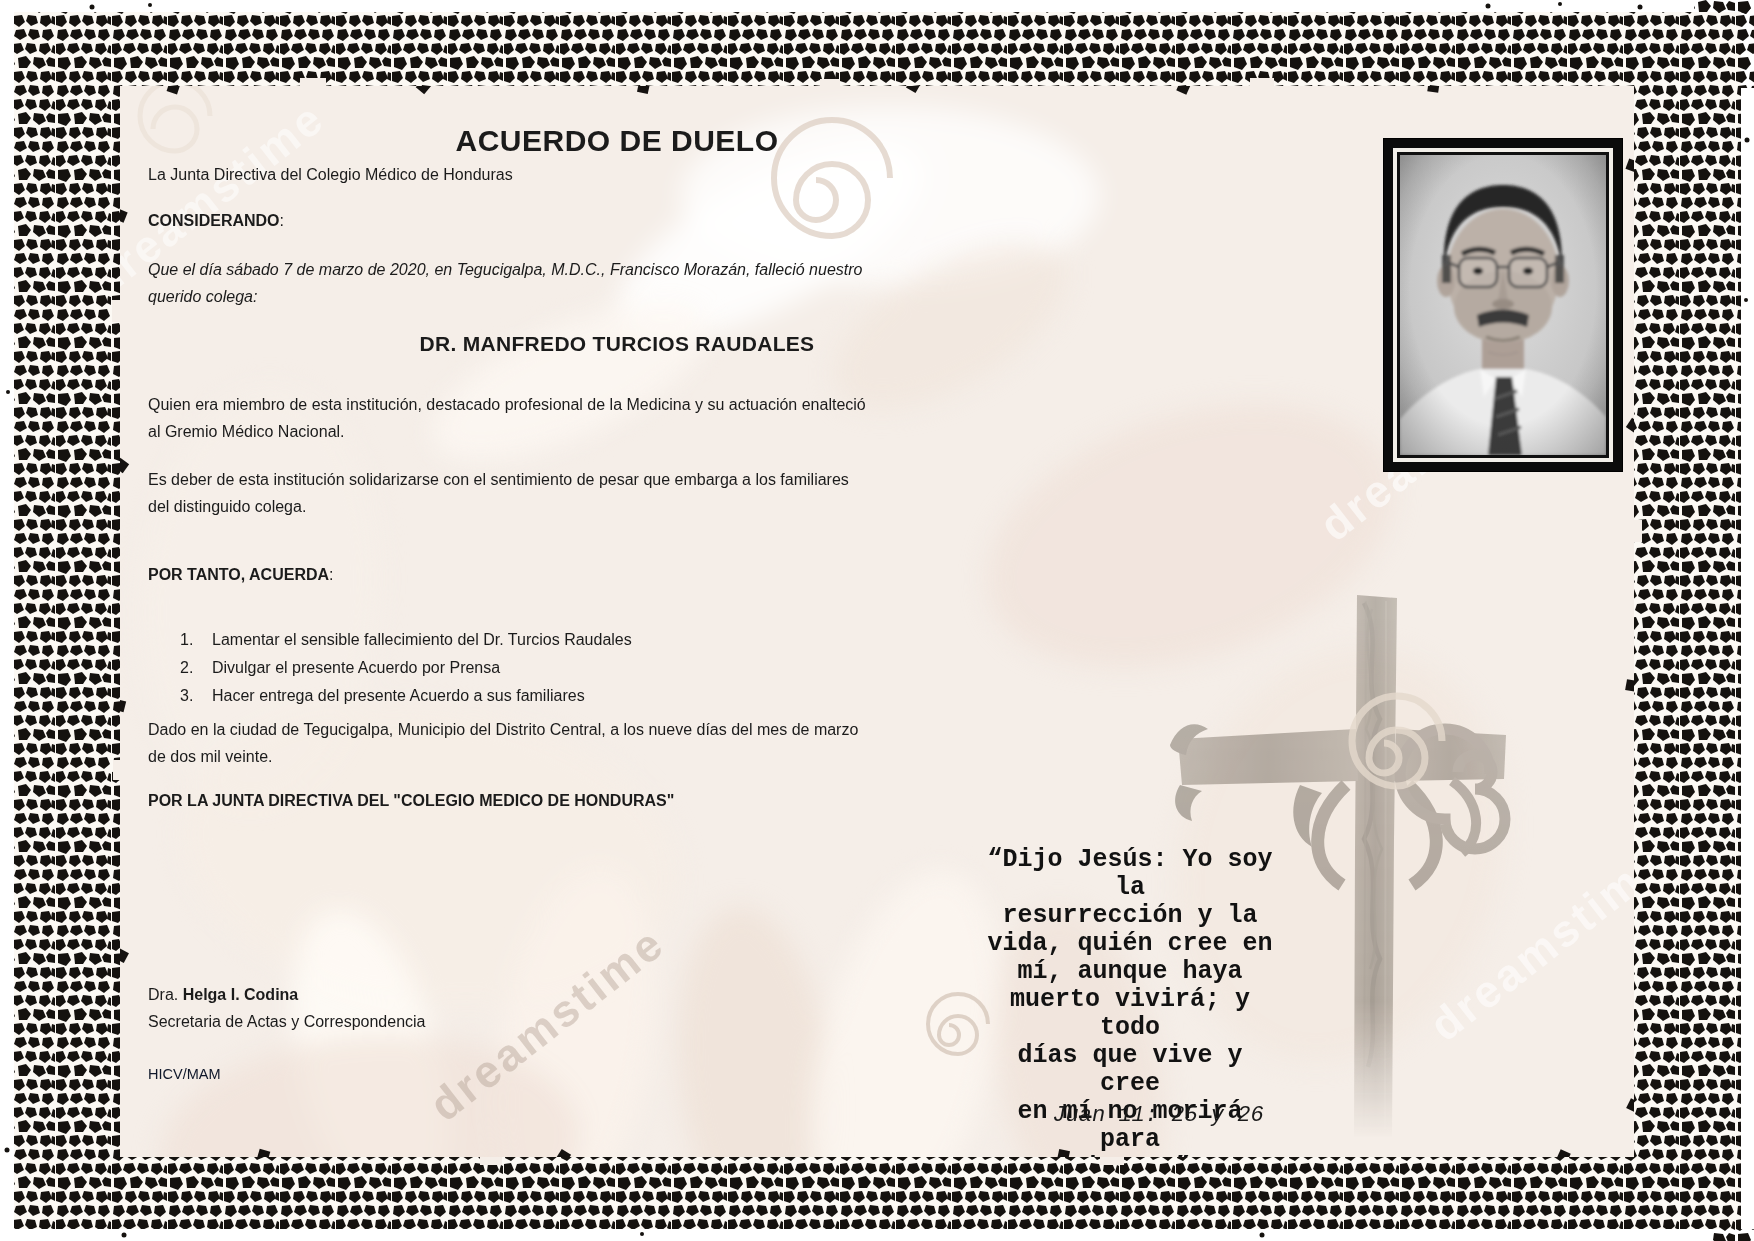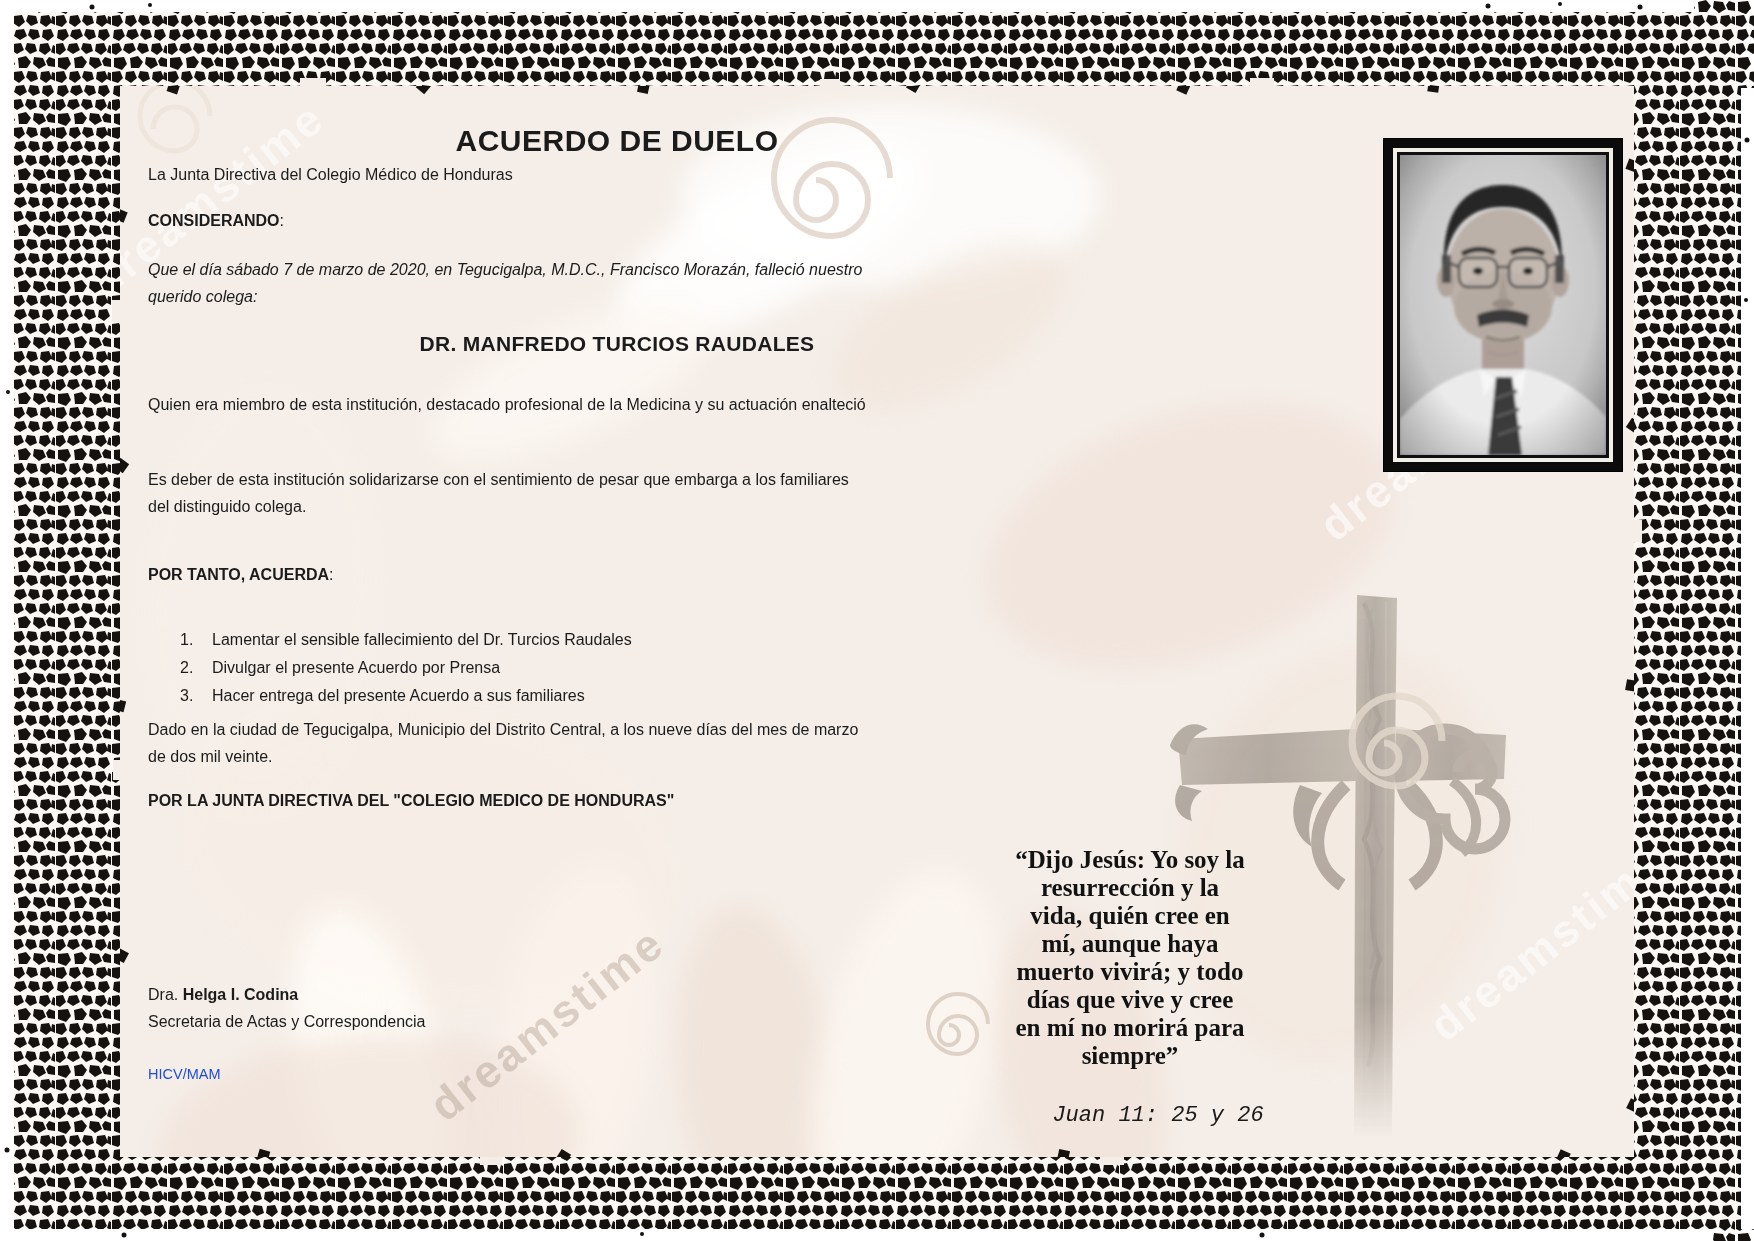--- a/index.html
+++ b/index.html
@@ -13,24 +13,24 @@
       transform:rotate(-38deg);transform-origin:left top;white-space:nowrap;}
   .overlay-svg{position:absolute;left:0;top:0;pointer-events:none;}
   .txt{position:absolute;white-space:nowrap;font-size:16px;line-height:27px;}
   .center-col{position:absolute;left:28px;width:938px;text-align:center;white-space:nowrap;}
   .b{font-weight:bold;}
   .title{font-size:30px;font-weight:bold;letter-spacing:0.5px;}
   .docname{font-size:21px;font-weight:bold;letter-spacing:0.3px;}
   .list-row{position:absolute;white-space:nowrap;font-size:16px;line-height:28px;margin-top:13px;}
   .list-num{display:inline-block;width:32px;}
   .quote{position:absolute;left:865px;top:760px;width:290px;text-align:center;
-         font-family:Liberation Serif, serif;font-weight:bold;font-size:25px;line-height:28px;color:#121212;}
+         font-family:Liberation Mono, monospace;font-weight:bold;font-size:25px;line-height:28px;color:#121212;}
   .quote-ref{position:absolute;left:893px;top:1017px;width:290px;text-align:center;
          font-family:Liberation Mono, monospace;font-style:italic;font-size:22px;color:#1a1a1a;}
-  .initials{font-size:14.5px;color:#1d4ed8;}
+  .initials{font-size:14.5px;color:#0f172a;}
   .photo-frame{position:absolute;left:1263px;top:52px;width:240px;height:334px;
                background:#0b0b0b;border:1px solid #000;box-sizing:border-box;padding:9px;}
   .photo-inner1{width:100%;height:100%;box-sizing:border-box;border:4px solid #f2efe9;background:#101010;padding:3px;}
   .photo-inner2{width:100%;height:100%;box-sizing:border-box;overflow:hidden;}
   .peb{position:absolute;background:#151210;width:11px;height:11px;display:block;}
 </style>
 </head>
 <body>
 
 <div class="page">
@@ -175,20 +175,21 @@
 
     <div class="txt" style="left:28px;top:170px;font-style:italic;">
       <div>Que el día sábado 7 de marzo de 2020, en Tegucigalpa, M.D.C., Francisco Morazán, falleció nuestro</div>
       <div>querido colega:</div>
     </div>
 
     <div class="center-col docname" style="top:246px;">DR. MANFREDO TURCIOS RAUDALES</div>
 
     <div class="txt" style="left:28px;top:305px;">
       <div>Quien era miembro de esta institución, destacado profesional de la Medicina y su actuación enalteció</div>
+      <div>al Gremio Médico Nacional.</div>
     </div>
 
     <div class="txt" style="left:28px;top:380px;">
       <div>Es deber de esta institución solidarizarse con el sentimiento de pesar que embarga a los familiares</div>
       <div>del distinguido colega.</div>
     </div>
 
     <div class="txt" style="left:28px;top:475px;">
       <span class="b">POR TANTO, ACUERDA</span><span>:</span>
     </div>

